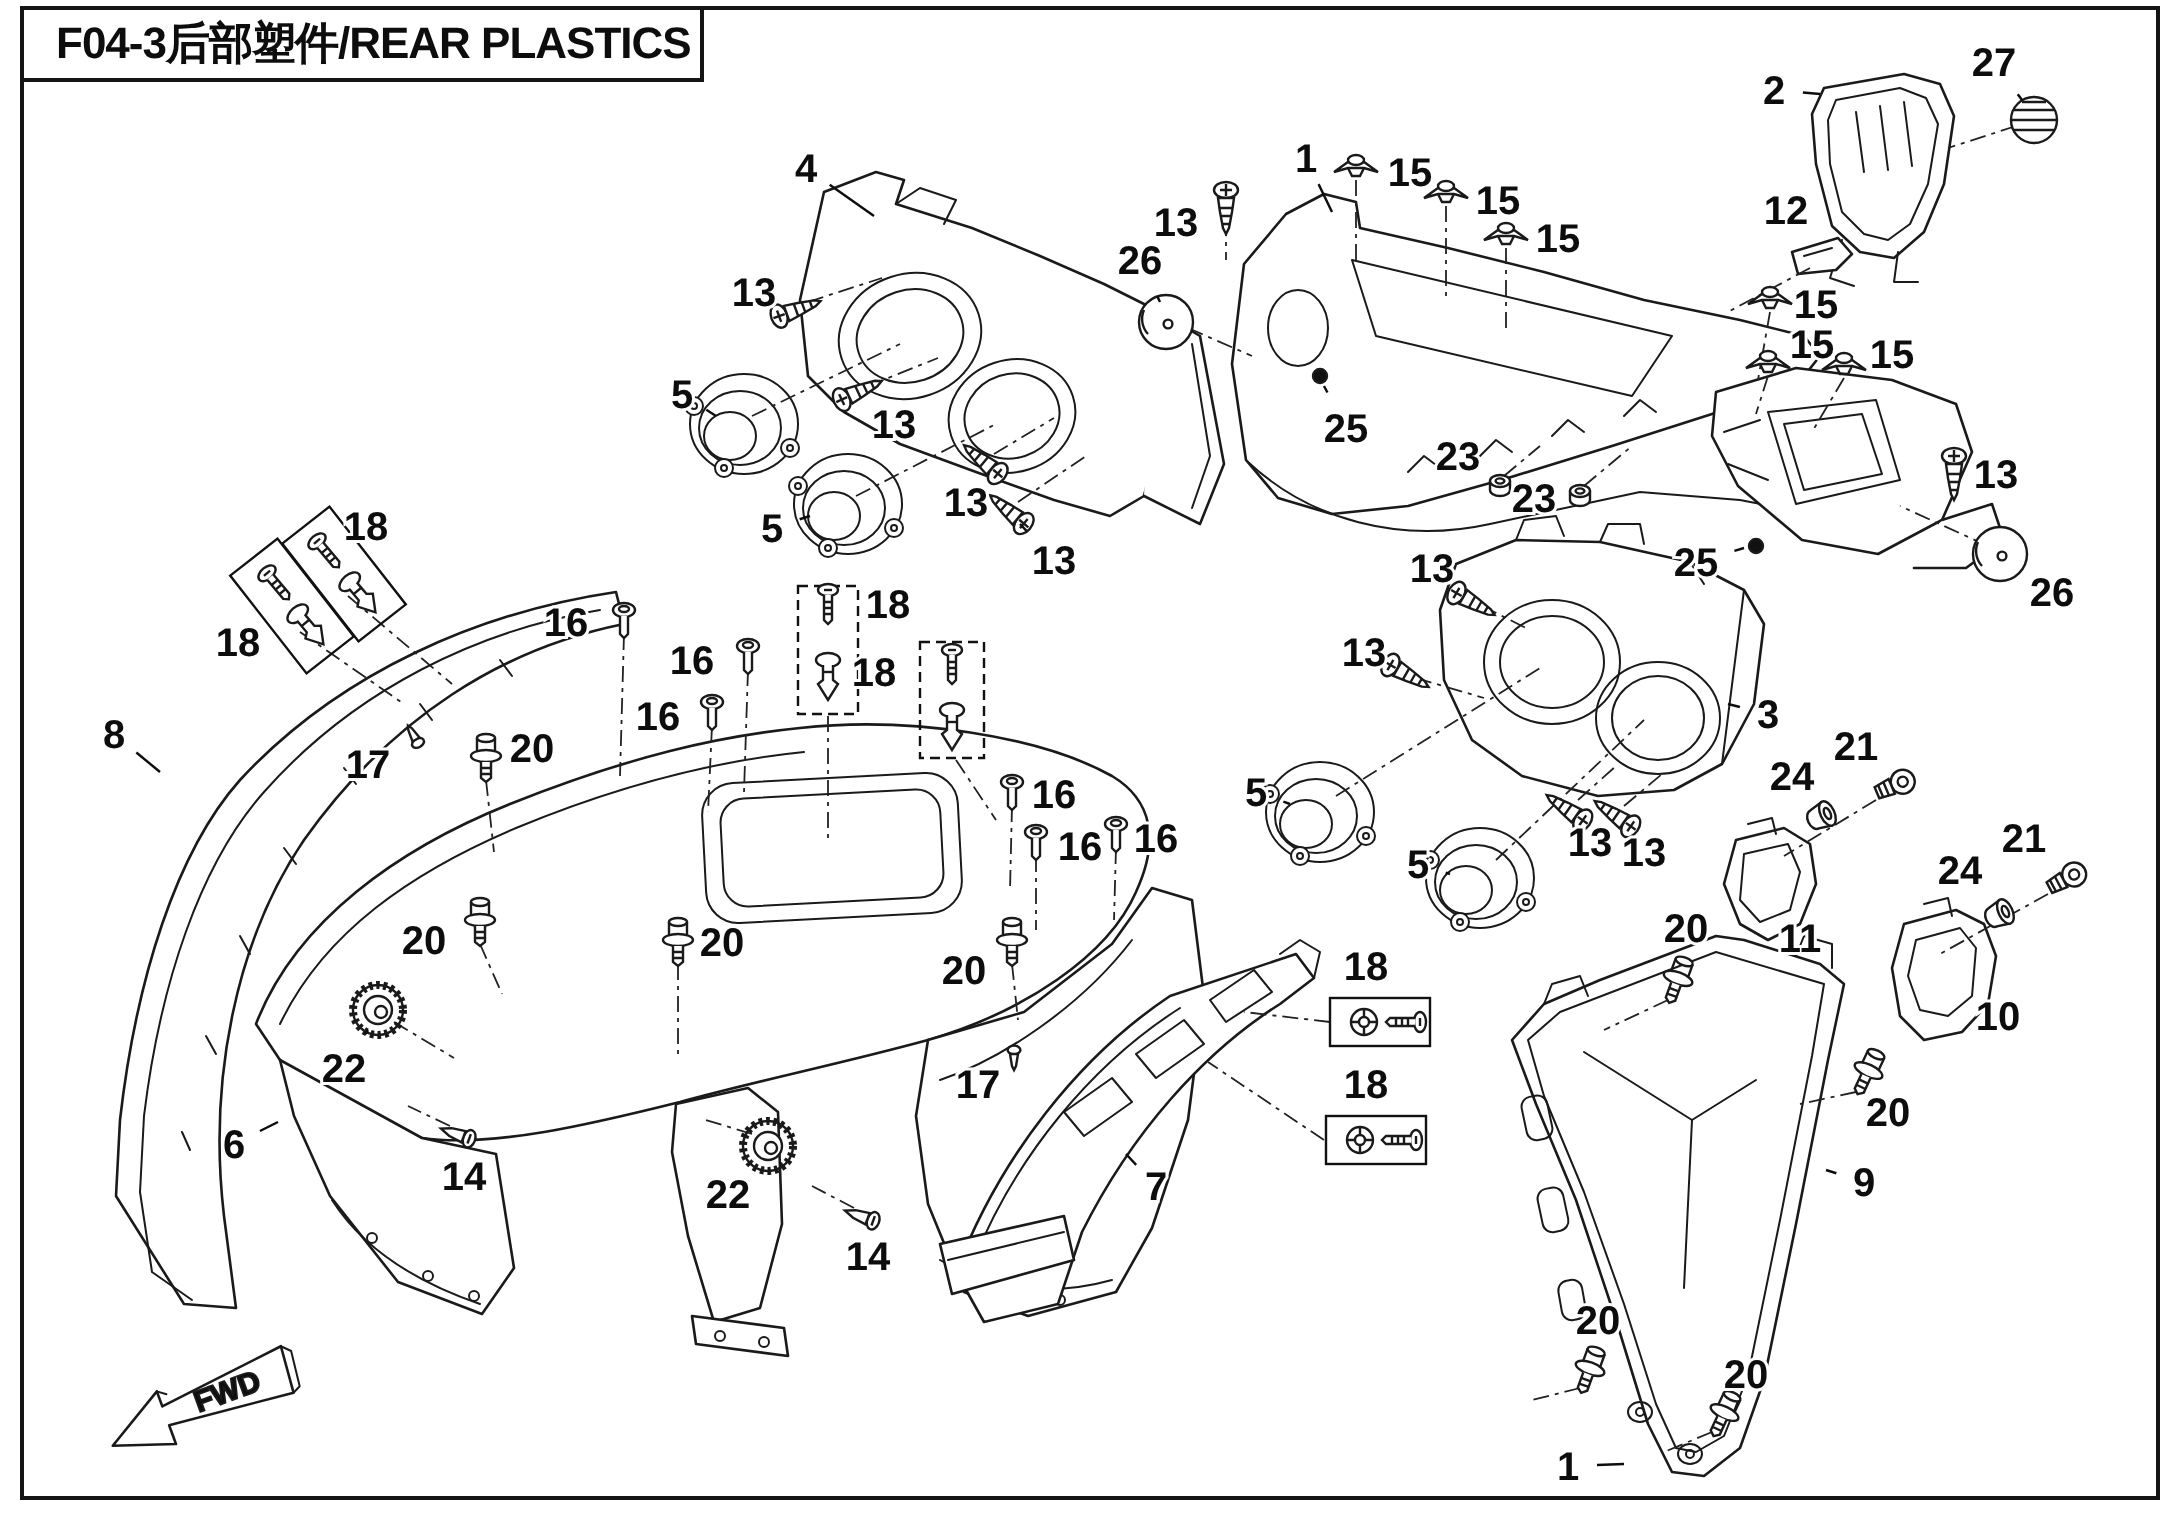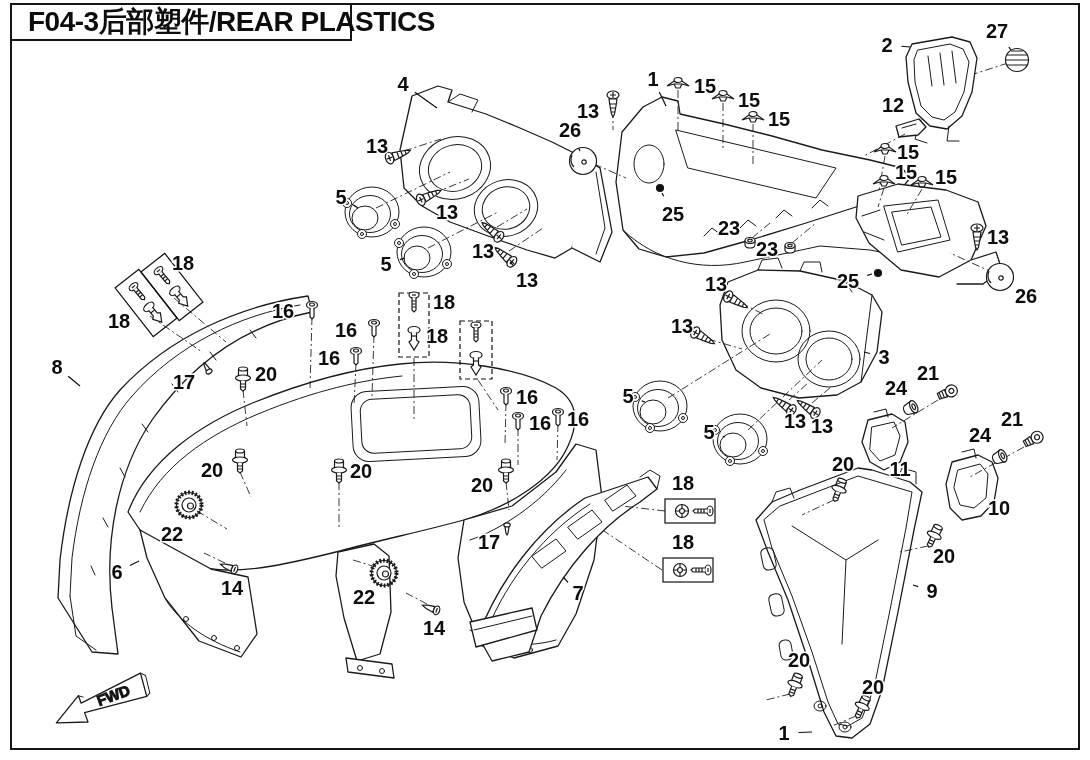--- a/index.html
+++ b/index.html
@@ -1,21 +1,21 @@
 <!DOCTYPE html>
 <html><head>
 <meta charset="utf-8">
 <style>
   html,body{margin:0;padding:0;background:#fff;}
   #page{position:relative;width:1090px;height:760px;background:#fff;overflow:hidden;
         font-family:"Liberation Sans",sans-serif;}
   #frame{position:absolute;left:10px;top:3px;width:1066px;height:743px;border:2px solid #151515;}
   #title-box{position:absolute;left:10px;top:3px;width:338px;height:34px;border:2px solid #151515;
              background:#fff;z-index:3;display:flex;align-items:center;}
-  #title-box span{font-size:28px;font-weight:bold;color:#0d0d0d;padding-left:16px;letter-spacing:-0.5px;
+  #title-box span{font-size:22px;font-weight:bold;color:#0d0d0d;padding-left:16px;letter-spacing:-0.5px;
                   white-space:nowrap;}
   svg{position:absolute;left:0;top:0;z-index:2;}
   .part{fill:#ffffff;stroke:#1a1a1a;stroke-width:1.3;stroke-linejoin:round;stroke-linecap:round;}
   .thin{fill:none;stroke:#1a1a1a;stroke-width:1;stroke-linejoin:round;stroke-linecap:round;}
   .sym *{vector-effect:none;}
   .guide{stroke:#222;stroke-width:0.9;stroke-dasharray:8 3 2 3;fill:none;}
   .leader{stroke:#0d0d0d;stroke-width:1.2;}
   .pbox{fill:none;stroke:#111;stroke-width:1.2;}
   .pbox.dash{stroke-dasharray:5 3;}
   .callout-text{font-family:"Liberation Sans",sans-serif;font-size:20px;font-weight:bold;fill:#0d0d0d;

